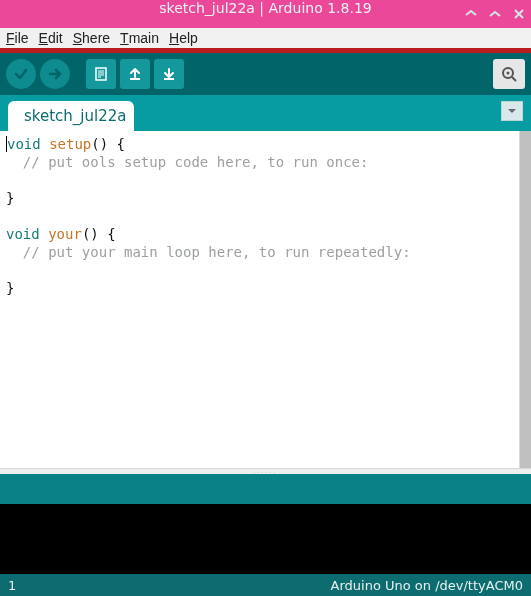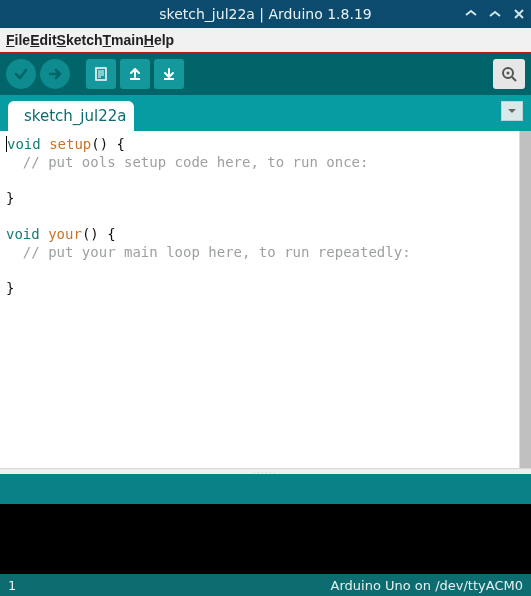--- a/index.html
+++ b/index.html
@@ -1,32 +1,32 @@
 <!DOCTYPE html>
 <html><head>
 <meta charset="utf-8">
 <style>
   * { margin: 0; padding: 0; box-sizing: border-box; }
   html, body { width: 531px; height: 596px; font-family: sans-serif; overflow: hidden; }
   body { display: flex; flex-direction: column; background: #fff; }
 
   .titlebar {
-    height: 28px; background: #0c4a6e; color: #eaf3f3;
-    display: flex; align-items: center; justify-content: center;
+    height: 28px; background: #ec4899; color: #eaf3f3;
+    display: flex; justify-content: center;
     position: relative; font-size: 14px;
     font-family: "DejaVu Sans", sans-serif;
   }
   .titlebar-buttons { position: absolute; right: 4px; top: 0; height: 100%; display: flex; align-items: center; gap: 8px; }
   .tb-btn { width: 16px; height: 16px; display:flex; align-items:center; justify-content:center; color:#cfe6e6; }
   .tb-btn svg { width: 12px; height: 12px; }
 
   .menubar {
-    height: 25px; background: #f1f1f1; border-bottom: 1px solid #b91c1c;
+    height: 25px; background: #f1f1f1; border-bottom: 5px solid #b91c1c;
     display: flex; align-items: center; padding: 0 6px; font-size: 14px;
-    color: #222; font-weight: bold;
+    gap: 10px; color: #222;
   }
   .menuitem { }
   .menuitem .ul { text-decoration: underline; }
 
   .toolbar {
     height: 42px; background: #006468; display:flex; align-items:center;
     padding: 0 6px; gap: 4px;
   }
   .tool-btn {
     width: 30px; height: 30px; border-radius: 50%;
@@ -113,21 +113,21 @@
       <svg viewBox="0 0 12 12">
           <path d="M2 2 L10 10 M10 2 L2 10" stroke="#cfe6e6" stroke-width="2"></path>
         </svg>
     </div>
   </div>
 </div>
 
 <div class="menubar">
   <span class="menuitem"><span class="ul">F</span><span>ile</span></span>
   <span class="menuitem"><span class="ul">E</span><span>dit</span></span>
-  <span class="menuitem"><span class="ul">S</span><span>ketch</span></span>
+  <span class="menuitem"><span class="ul">S</span><span>here</span></span>
   <span class="menuitem"><span class="ul">T</span><span>main</span></span>
   <span class="menuitem"><span class="ul">H</span><span>elp</span></span>
 </div>
 
 <div class="toolbar">
   <div class="tool-btn round" title="Verify">
     <svg viewBox="0 0 16 16">
         <path d="M3 8 L7 12 L13 4" stroke-width="2.5" stroke-linecap="round" stroke-linejoin="round"></path>
       </svg>
   </div>

